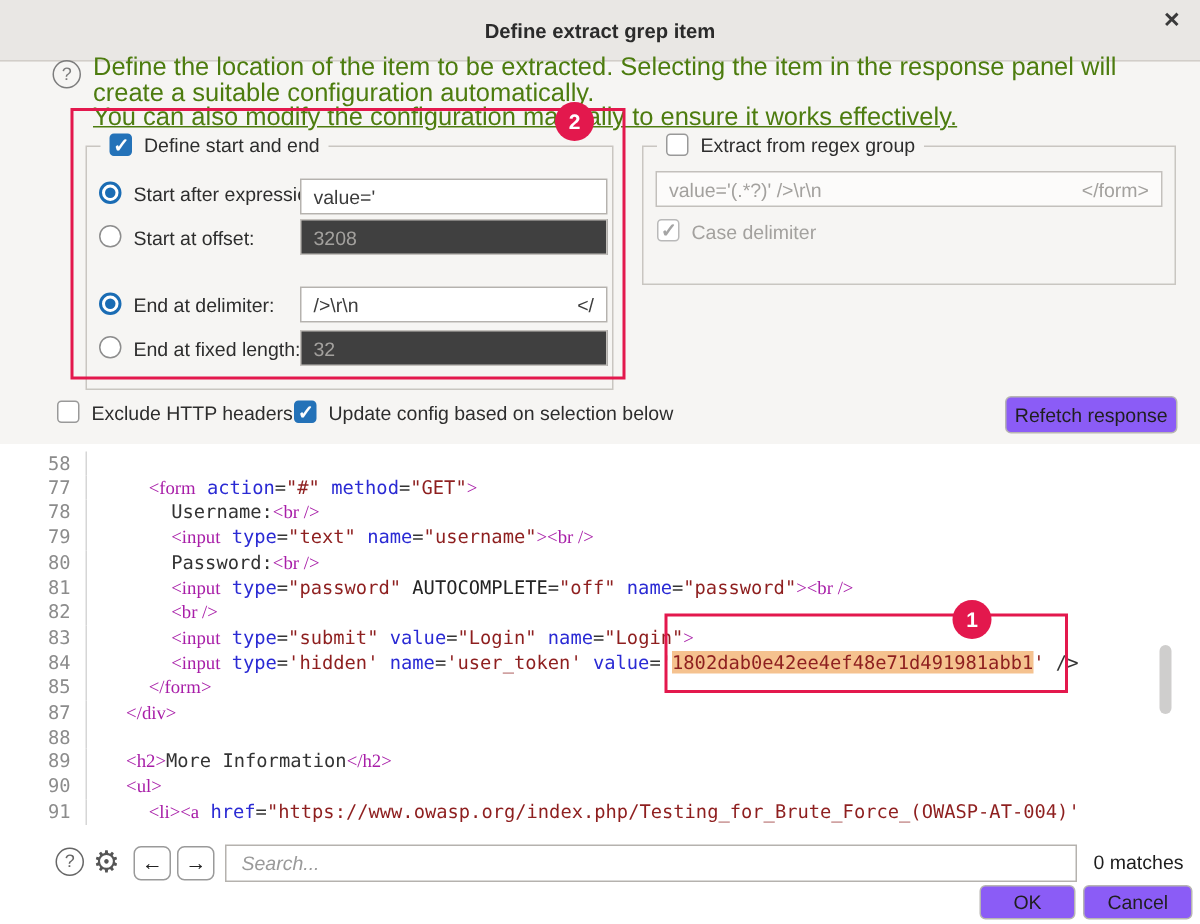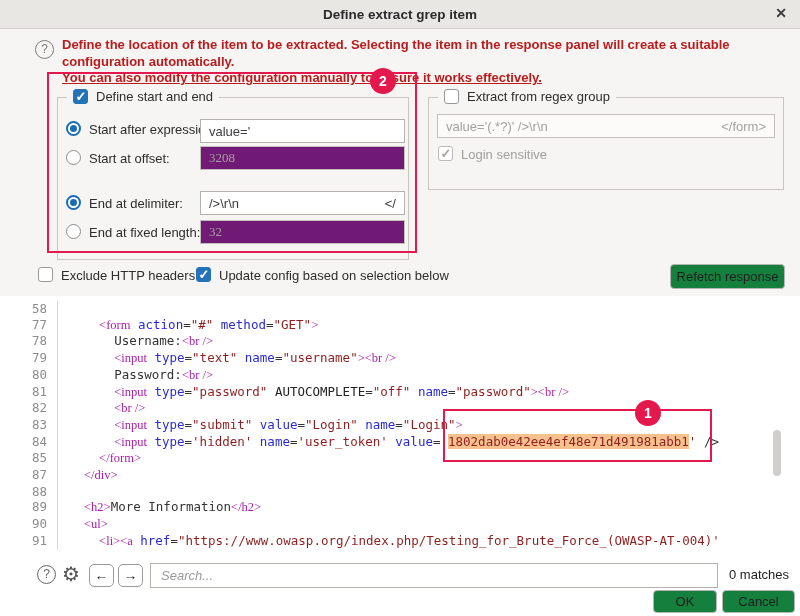--- a/index.html
+++ b/index.html
@@ -1,28 +1,28 @@
 <!DOCTYPE html>
 <html><head>
 <meta charset="utf-8">
 <style>
   * { margin:0; padding:0; box-sizing:border-box; }
   body { font-family:"Liberation Sans", sans-serif; background:#ddd; }
   .dialog { position:relative; width:800px; height:616px; background:#f6f5f3; overflow:hidden; }
 
   
-  .titlebar { position:absolute; top:0; left:0; right:0; height:29px; background:#e9e7e4;
+  .titlebar { position:absolute; top:0; left:0; right:0; height:41px; background:#e9e7e4;
               border-bottom:1px solid #d2cec9; display:flex; align-items:center; justify-content:center; }
   .titlebar .title { font-weight:bold; font-size:13.5px; color:#2b2b2b; }
   .titlebar .close { position:absolute; right:13px; top:5px; font-size:14px; font-weight:bold; color:#3a3a3a; cursor:default; }
 
   
   .help-circ { position:absolute; left:35px; top:40px; width:19px; height:19px; border:1.6px solid #7c7c7c;
                border-radius:50%; color:#7c7c7c; text-align:center; line-height:17px; font-size:12px; }
-  .intro { position:absolute; left:62px; top:37px; width:728px; font-size:13px; color:#b91c1c; line-height:16.5px;font-weight:bold; }
+  .intro { position:absolute; left:62px; top:37px; width:728px; font-size:17px; color:#4d7c0f; line-height:16.5px; }
   .intro .l2 { text-decoration:underline; }
 
   
   .group { position:absolute; border:1px solid #c9c6c1; }
   .legend { position:absolute; top:-9px; left:9px; background:#f6f5f3; padding:0 6px; display:flex; gap:8px;
             align-items:center; font-size:13px; color:#2d2d2d; white-space:nowrap; }
 
   
   .cb { width:15px; height:15px; border:1px solid #999; border-radius:3px; background:#fff; position:relative; flex:none; }
   .cb.on { background:#2472b8; border-color:#2472b8; }
@@ -32,30 +32,30 @@
   .rb { width:15px; height:15px; border:1px solid #8d8d8d; border-radius:50%; background:#fff; position:absolute; }
   .rb.sel { border:2px solid #1a6cb4; }
   .rb.sel::after { content:""; position:absolute; left:2px; top:2px; width:7px; height:7px; border-radius:50%; background:#1a6cb4; }
 
   .flabel { position:absolute; font-size:13px; color:#2d2d2d; white-space:nowrap; }
   .tinput { position:absolute; height:24px; border:1px solid #b5b2ae; background:#fff; font-size:13px;
             color:#3c3c3c; padding:0 8px; display:flex; align-items:center; justify-content:space-between;
             white-space:pre; overflow:hidden; }
   .tinput.dis { color:#a3a19e; background:#fcfbfa; border-color:#c3c0bc; }
   input.tinput { display:block; width:205px; font-family:"Liberation Sans",sans-serif; }
-  input.tinput:disabled { color:#a3a19e; background:#701a75; border-color:#c3c0bc;font-family:Liberation Serif, serif; }
+  input.tinput:disabled { color:#a3a19e; background:#404040; border-color:#c3c0bc; }
 
   
   .ann-rect { position:absolute; border:2px solid #e3184d; z-index:5; }
   .badge { position:absolute; width:26px; height:26px; border-radius:50%; background:#e3184d; color:#fff;
            font-weight:bold; font-size:14px; text-align:center; line-height:26px; z-index:6; }
 
   
   .opt-label { position:absolute; font-size:13px; color:#2d2d2d; white-space:nowrap; }
-  .btn { position:absolute; background:#15803d; border:1px solid #b7b5b2; border-radius:4px; font-size:13px;
+  .btn { position:absolute; background:#8b5cf6; border:1px solid #b7b5b2; border-radius:4px; font-size:13px;
          color:#1f1f1f; display:flex; align-items:center; justify-content:center; cursor:default; }
 
   
   .bottom-white { position:absolute; left:0; top:296px; right:0; bottom:0; background:#fff; }
   .code { position:absolute; left:0; top:301px; width:800px; font-family:"DejaVu Sans Mono", monospace;
           font-size:12.5px; line-height:15.7px; }
   .crow { display:flex; white-space:pre; }
   .lnum { width:58px; text-align:right; padding-right:10px; color:#8c8c8c; border-right:1px solid #d6d6d6; flex:none; }
   .ctext { padding-left:11px; }
   .tk-p { color:#333; }
@@ -122,21 +122,21 @@
     <div class="legend">
       <span class="cb"></span>
       <span>Extract from regex group</span>
     </div>
   </div>
   <div class="tinput dis" style="left:437px; top:114px; width:338px;">
     <span>value='(.*?)' /&gt;\r\n</span>
     <span>&lt;/form&gt;</span>
   </div>
   <span class="cb dis-on" style="position:absolute; left:438px; top:146px;"></span>
-  <span class="flabel" style="left:461px; top:147px; color:#a3a19e;">Login sensitive</span>
+  <span class="flabel" style="left:461px; top:147px; color:#a3a19e;">Case delimiter</span>
 
   <span class="cb" style="position:absolute; left:38px; top:267px;"></span>
   <span class="opt-label" style="left:61px; top:268px;">Exclude HTTP headers</span>
   <span class="cb on" style="position:absolute; left:196px; top:267px;"></span>
   <span class="opt-label" style="left:219px; top:268px;">Update config based on selection below</span>
   <div class="btn" style="left:670px; top:264px; width:115px; height:25px;">Refetch response</div>
 
   <div class="bottom-white"></div>
   <div class="code">
       <div class="crow"><span class="lnum">58</span><span class="ctext"></span></div>

